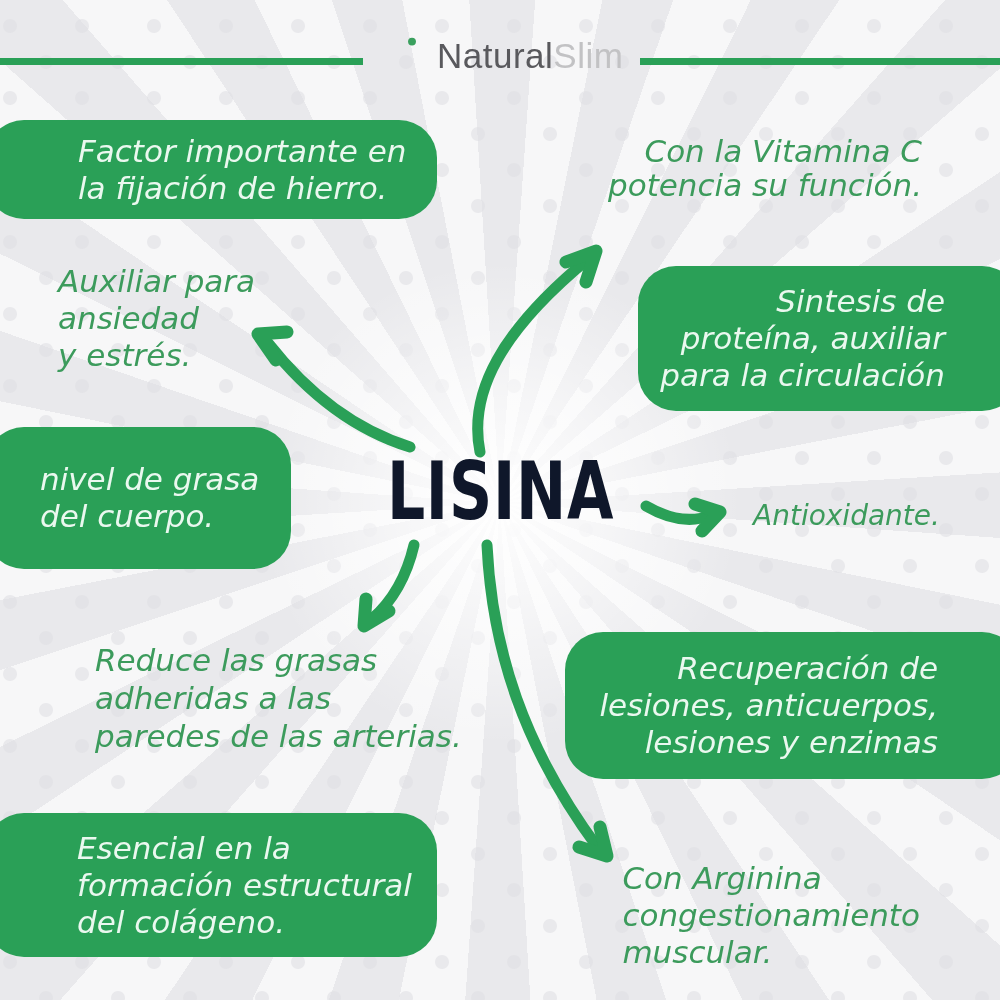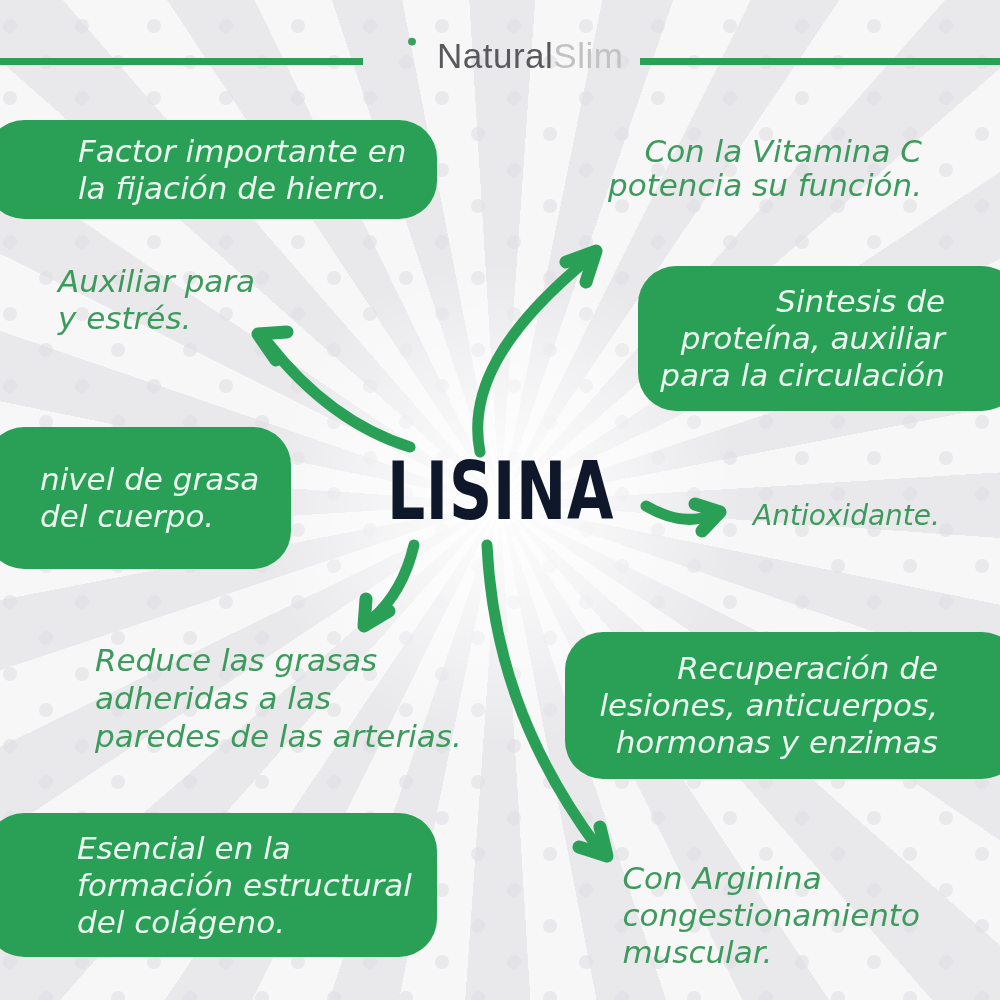--- a/index.html
+++ b/index.html
@@ -133,36 +133,37 @@
   </div>
 
   <div class="gbox" style="left:-14px;top:427px;width:305px;height:142px;padding-left:54px;">
     <span class="bl">nivel de grasa</span>
     <span class="bl">del cuerpo.</span>
   </div>
 
   <div class="gbox" style="left:565px;top:632px;width:455px;height:147px;padding-right:82px;text-align:right;">
     <span class="bl">Recuperación de</span>
     <span class="bl">lesiones, anticuerpos,</span>
-    <span class="bl">hormonas y enzimas</span>
+    <span class="bl">lesiones y enzimas</span>
   </div>
 
   <div class="gbox" style="left:-14px;top:813px;width:451px;height:144px;padding-left:91px;">
     <span class="bl">Esencial en la</span>
     <span class="bl">formación estructural</span>
     <span class="bl">del colágeno.</span>
   </div>
 
   <div class="gtext" style="right:78px;top:134px;text-align:right;line-height:34px;">
     <span class="bl">Con la Vitamina C</span>
     <span class="bl">potencia su función.</span>
   </div>
 
   <div class="gtext" style="left:58px;top:263px;">
     <span class="bl">Auxiliar para</span>
+    <span class="bl">ansiedad</span>
     <span class="bl">y estrés.</span>
   </div>
 
   <div class="gtext" style="left:753px;top:497px;font-size:28px;">
     <span class="bl">Antioxidante.</span>
   </div>
 
   <div class="gtext" style="left:58px;top:641px;line-height:38px;margin-left:37px;">
     <span class="bl">Reduce las grasas</span>
     <span class="bl">adheridas a las</span>

